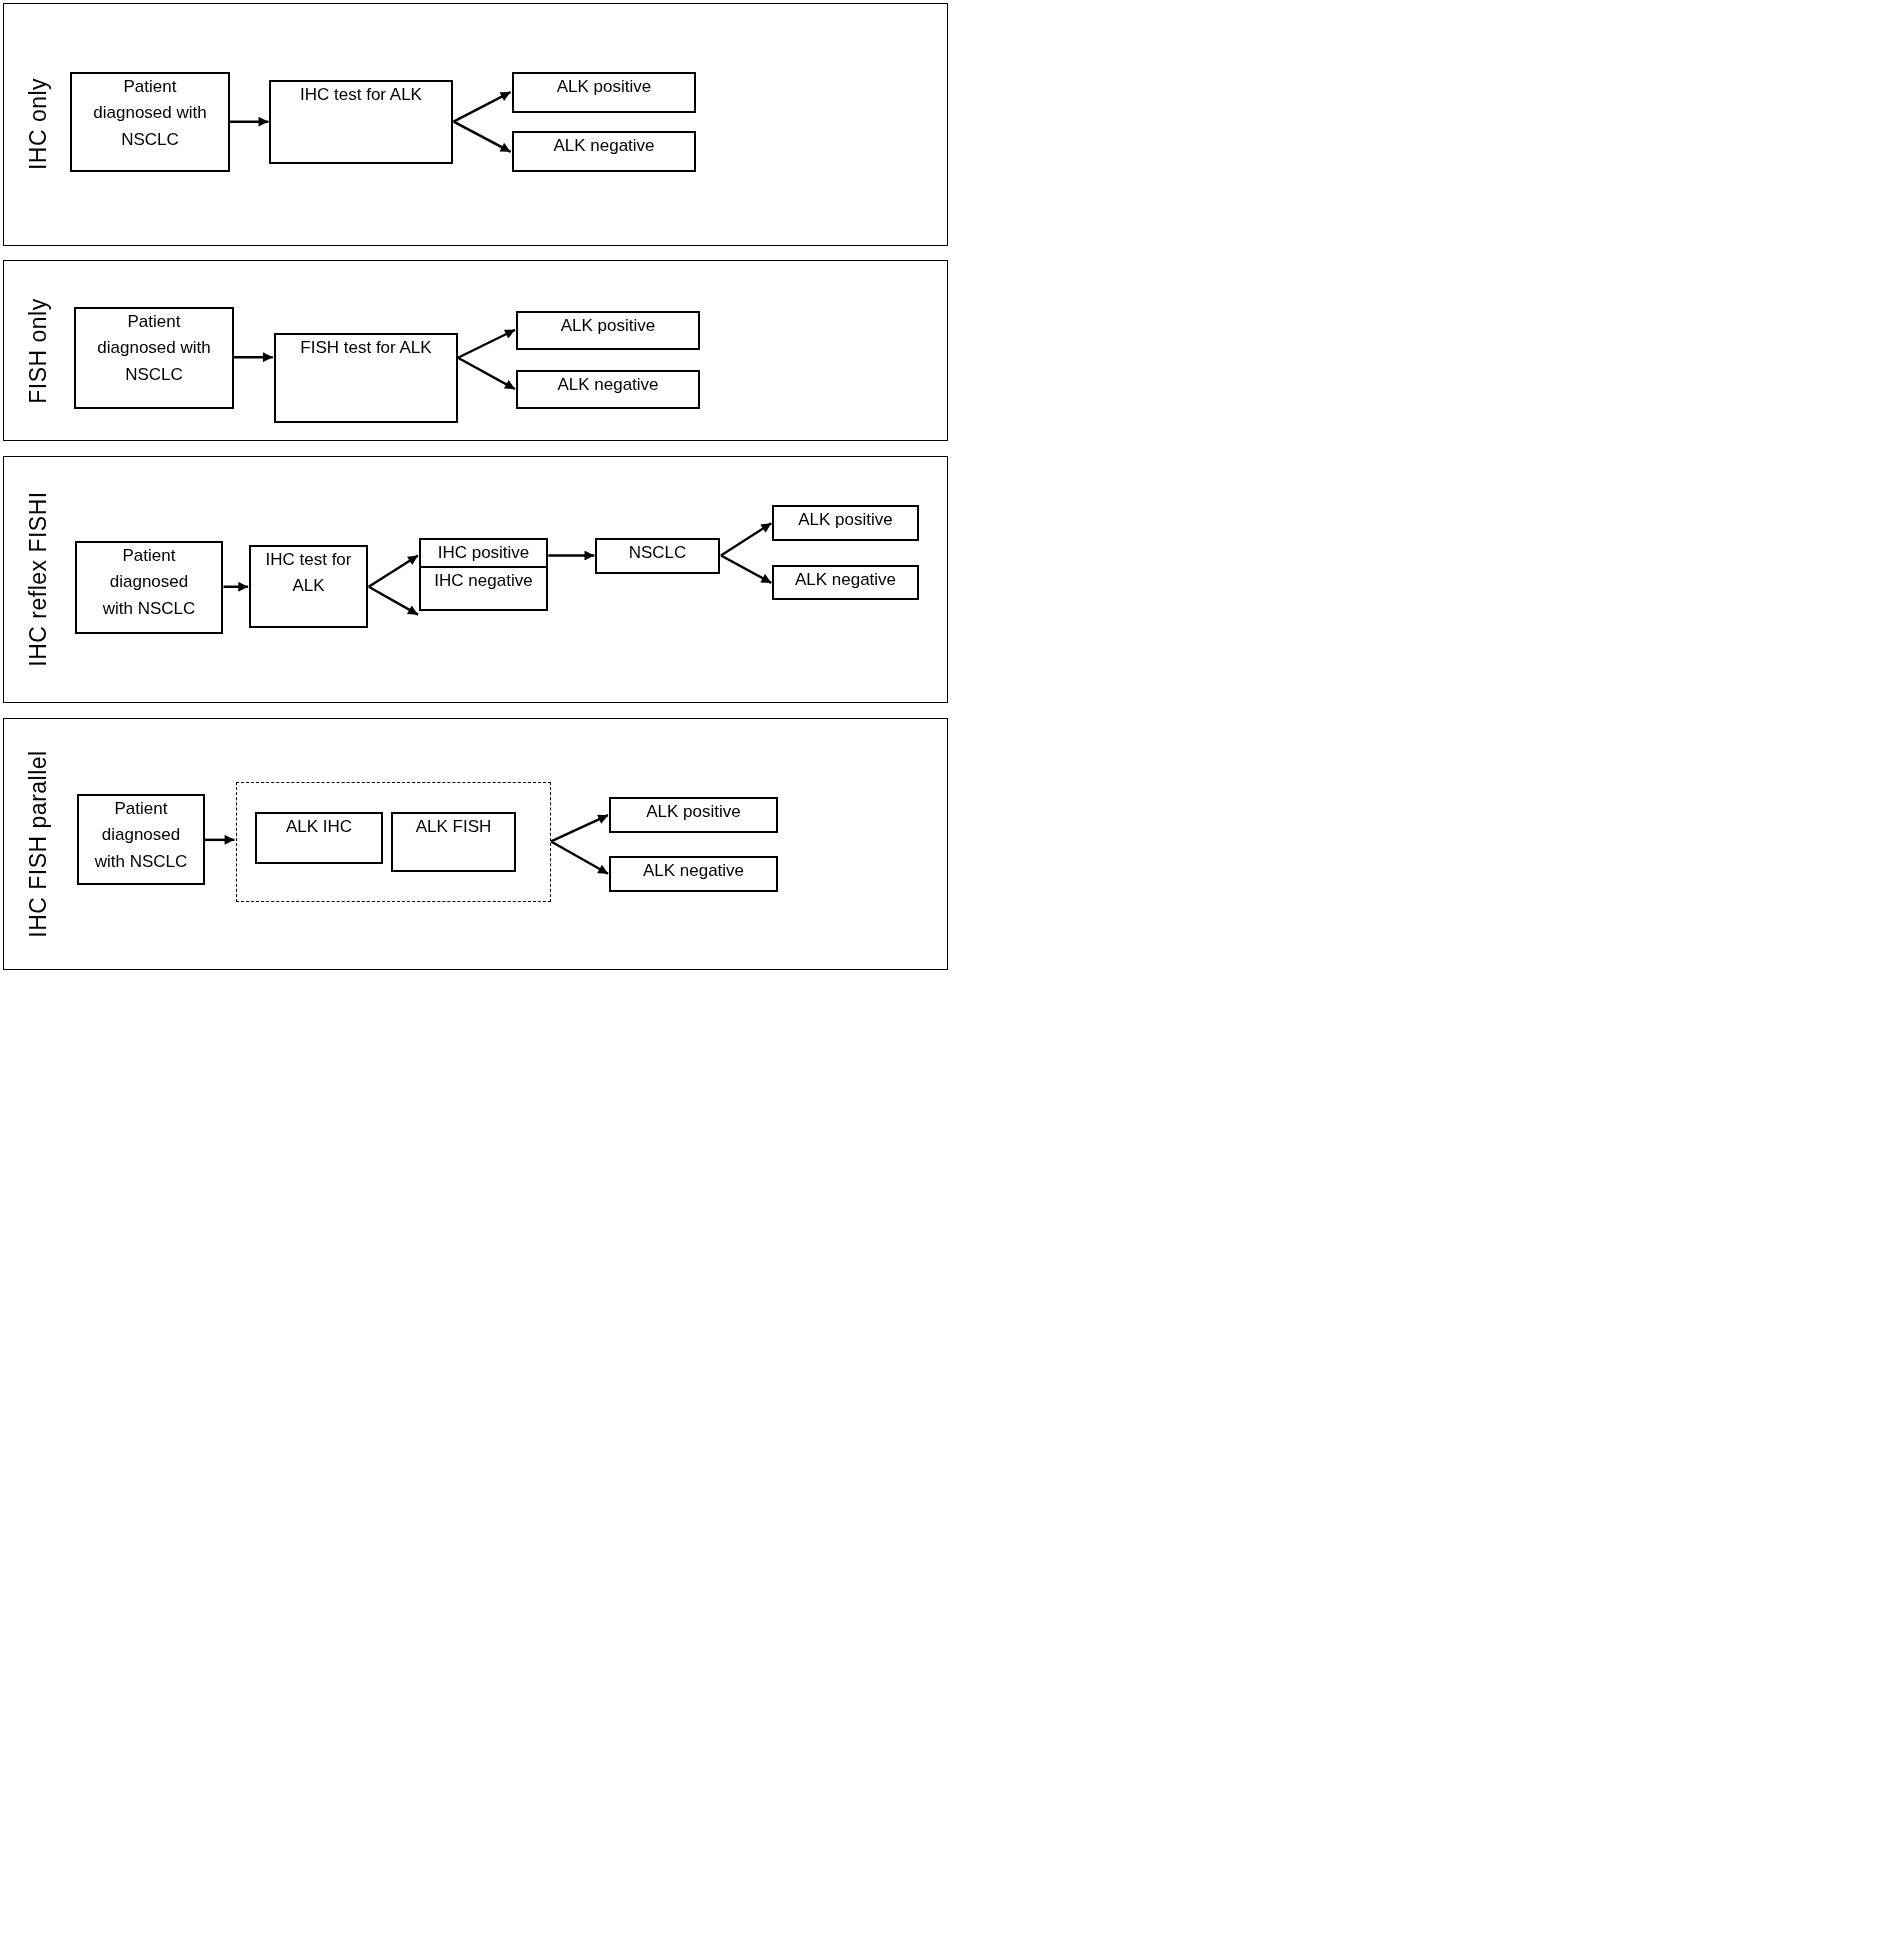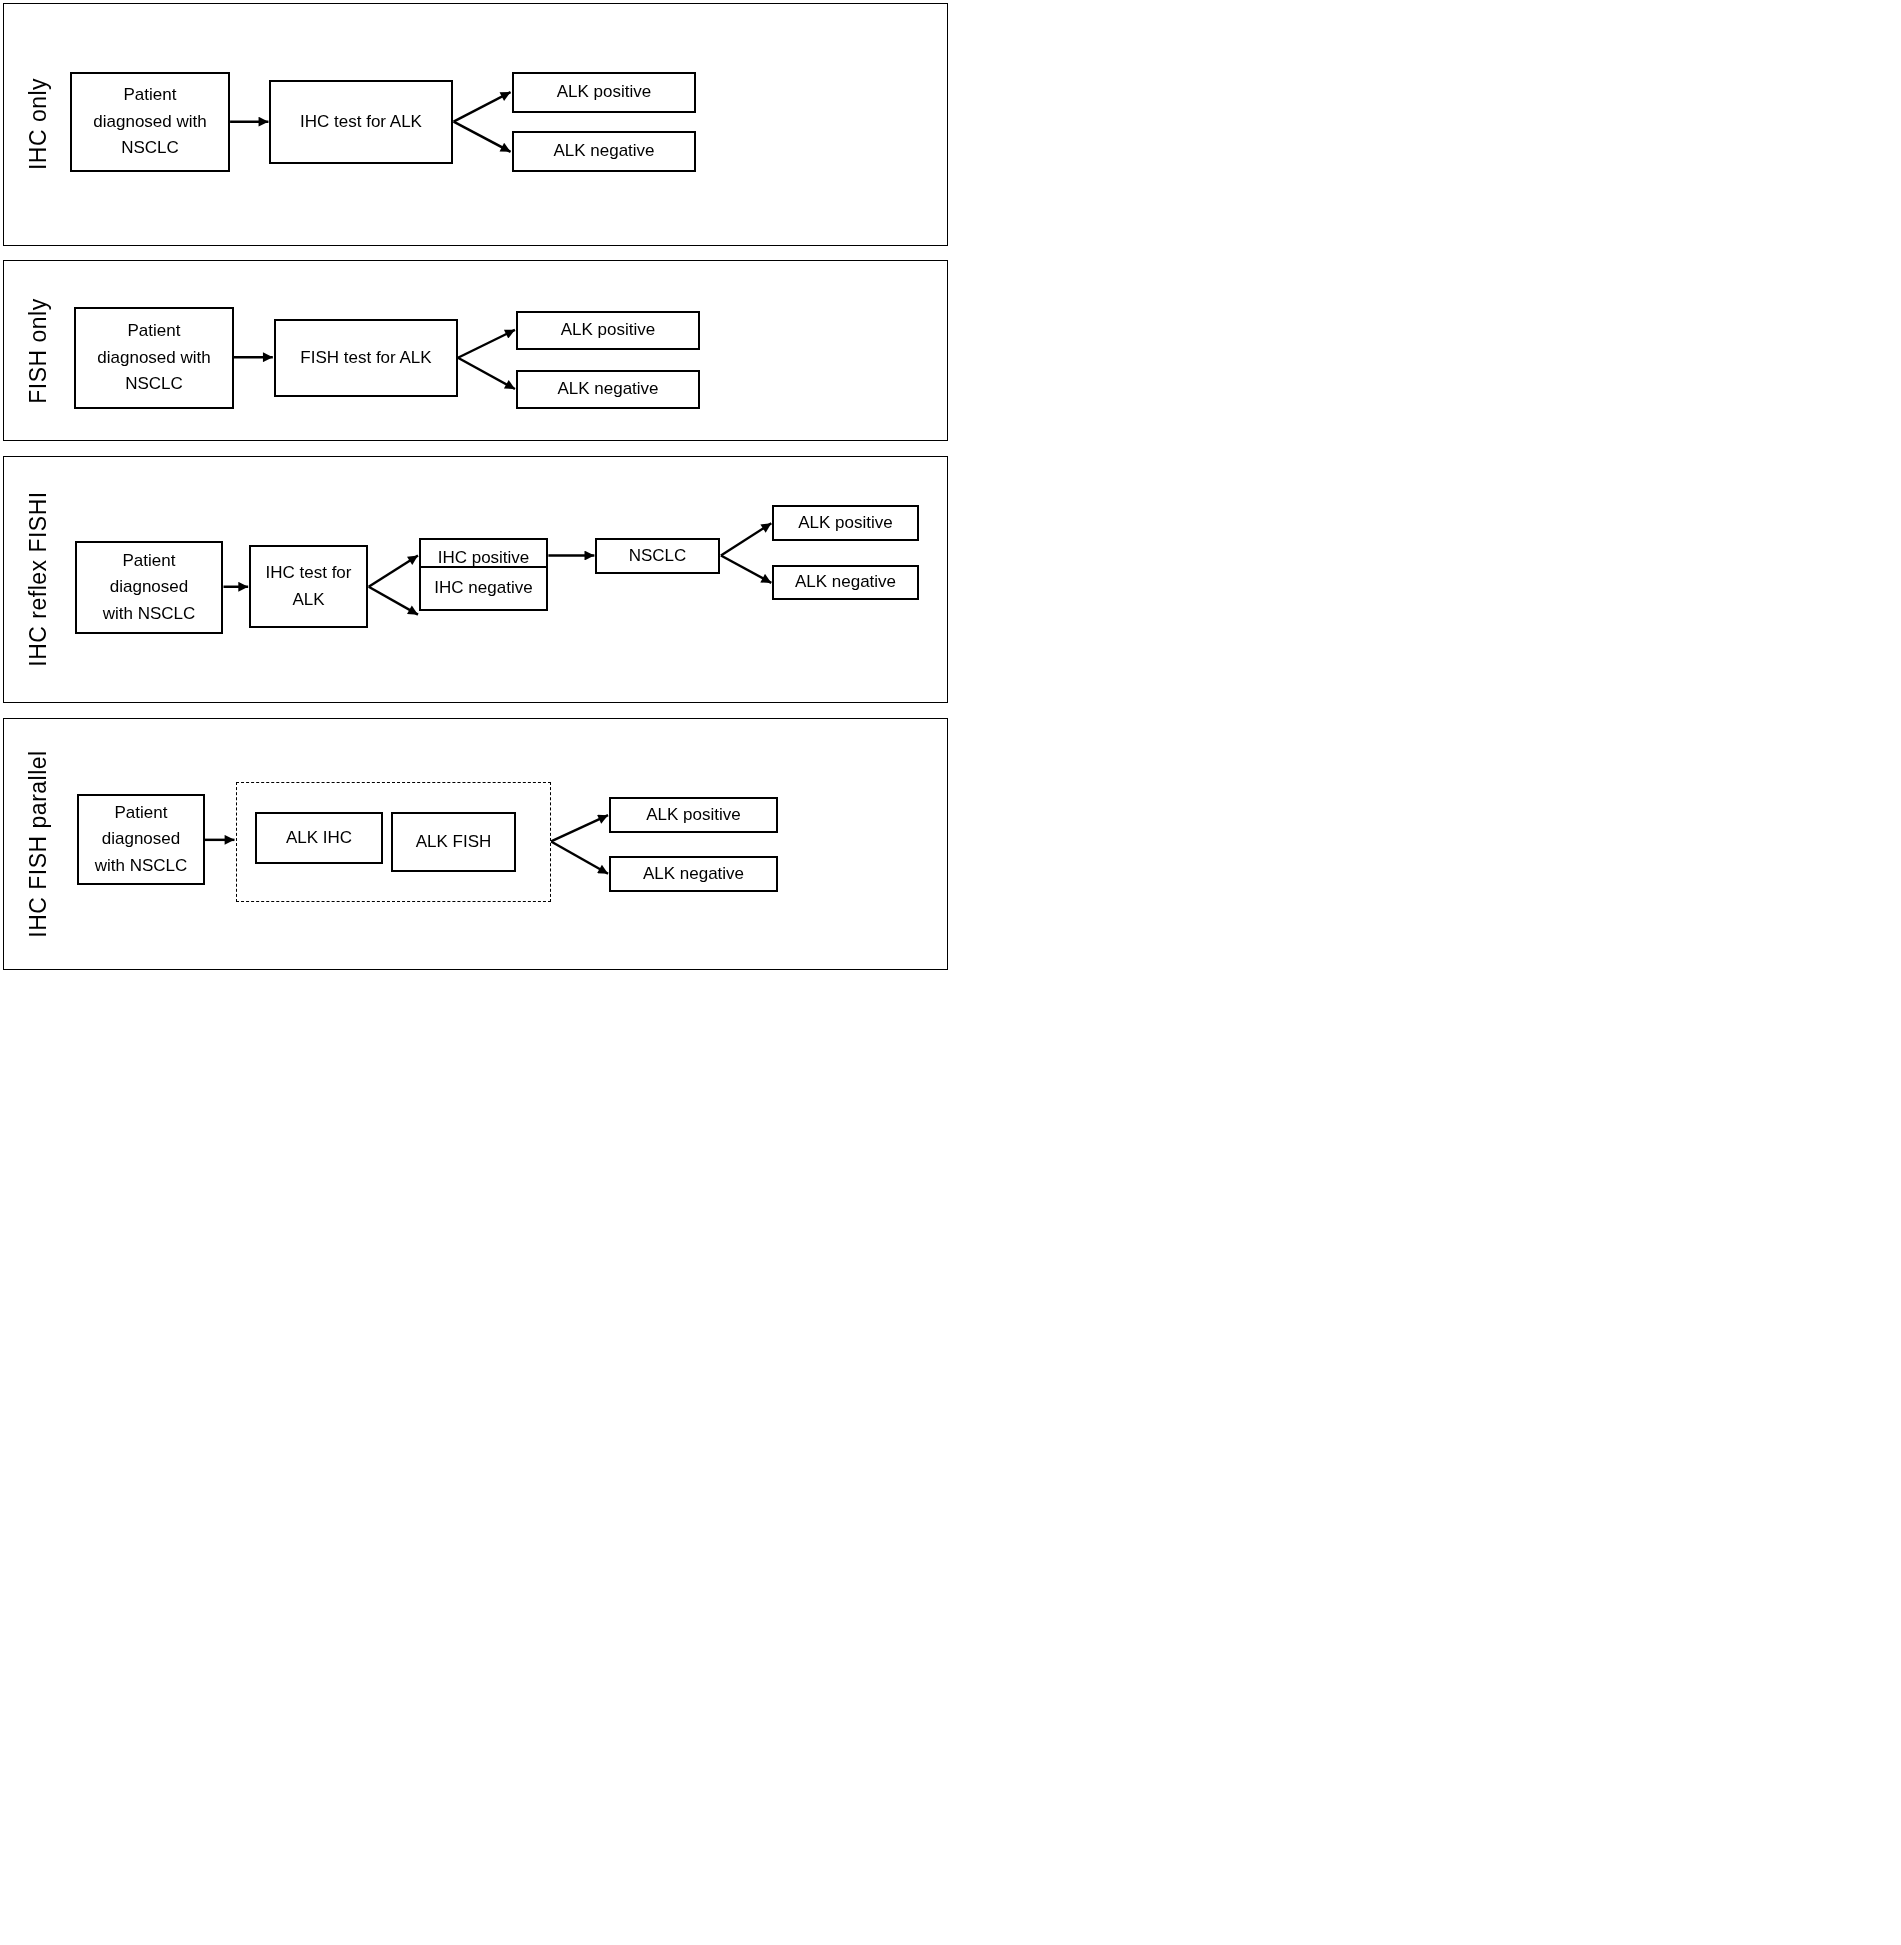--- a/index.html
+++ b/index.html
@@ -31,21 +31,21 @@
     font-size: 23px;
     letter-spacing: 0.5px;
     color: #000000;
   }
   .box {
     position: absolute;
     border: 2.7px solid #000000;
     background: #ffffff;
     box-sizing: border-box;
     display: flex;
-    align-items: center;
+    align-items: flex-start;
     justify-content: center;
     text-align: center;
     font-size: 17px;
     line-height: 1.55;
   }
   .box .bl {
     display: inline-block;
   }
   .dashed-group {
     position: absolute;
@@ -84,21 +84,21 @@
   <div class="box" style="left:512px;top:72px;width:184px;height:41px">
     <span class="bl">ALK positive</span>
   </div>
   <div class="box" style="left:512px;top:131px;width:184px;height:41px">
     <span class="bl">ALK negative</span>
   </div>
 
   <div class="box" style="left:74px;top:307px;width:160px;height:102px">
     <span class="bl" style="max-width:131px">Patient diagnosed with NSCLC</span>
   </div>
-  <div class="box" style="left:274px;top:319px;width:184px;height:78px">
+  <div class="box" style="left:274px;top:333px;width:184px;height:90px">
     <span class="bl">FISH test for ALK</span>
   </div>
   <div class="box" style="left:516px;top:311px;width:184px;height:39px">
     <span class="bl">ALK positive</span>
   </div>
   <div class="box" style="left:516px;top:370px;width:184px;height:39px">
     <span class="bl">ALK negative</span>
   </div>
 
   <div class="box" style="left:75px;top:541px;width:148px;height:93px">

